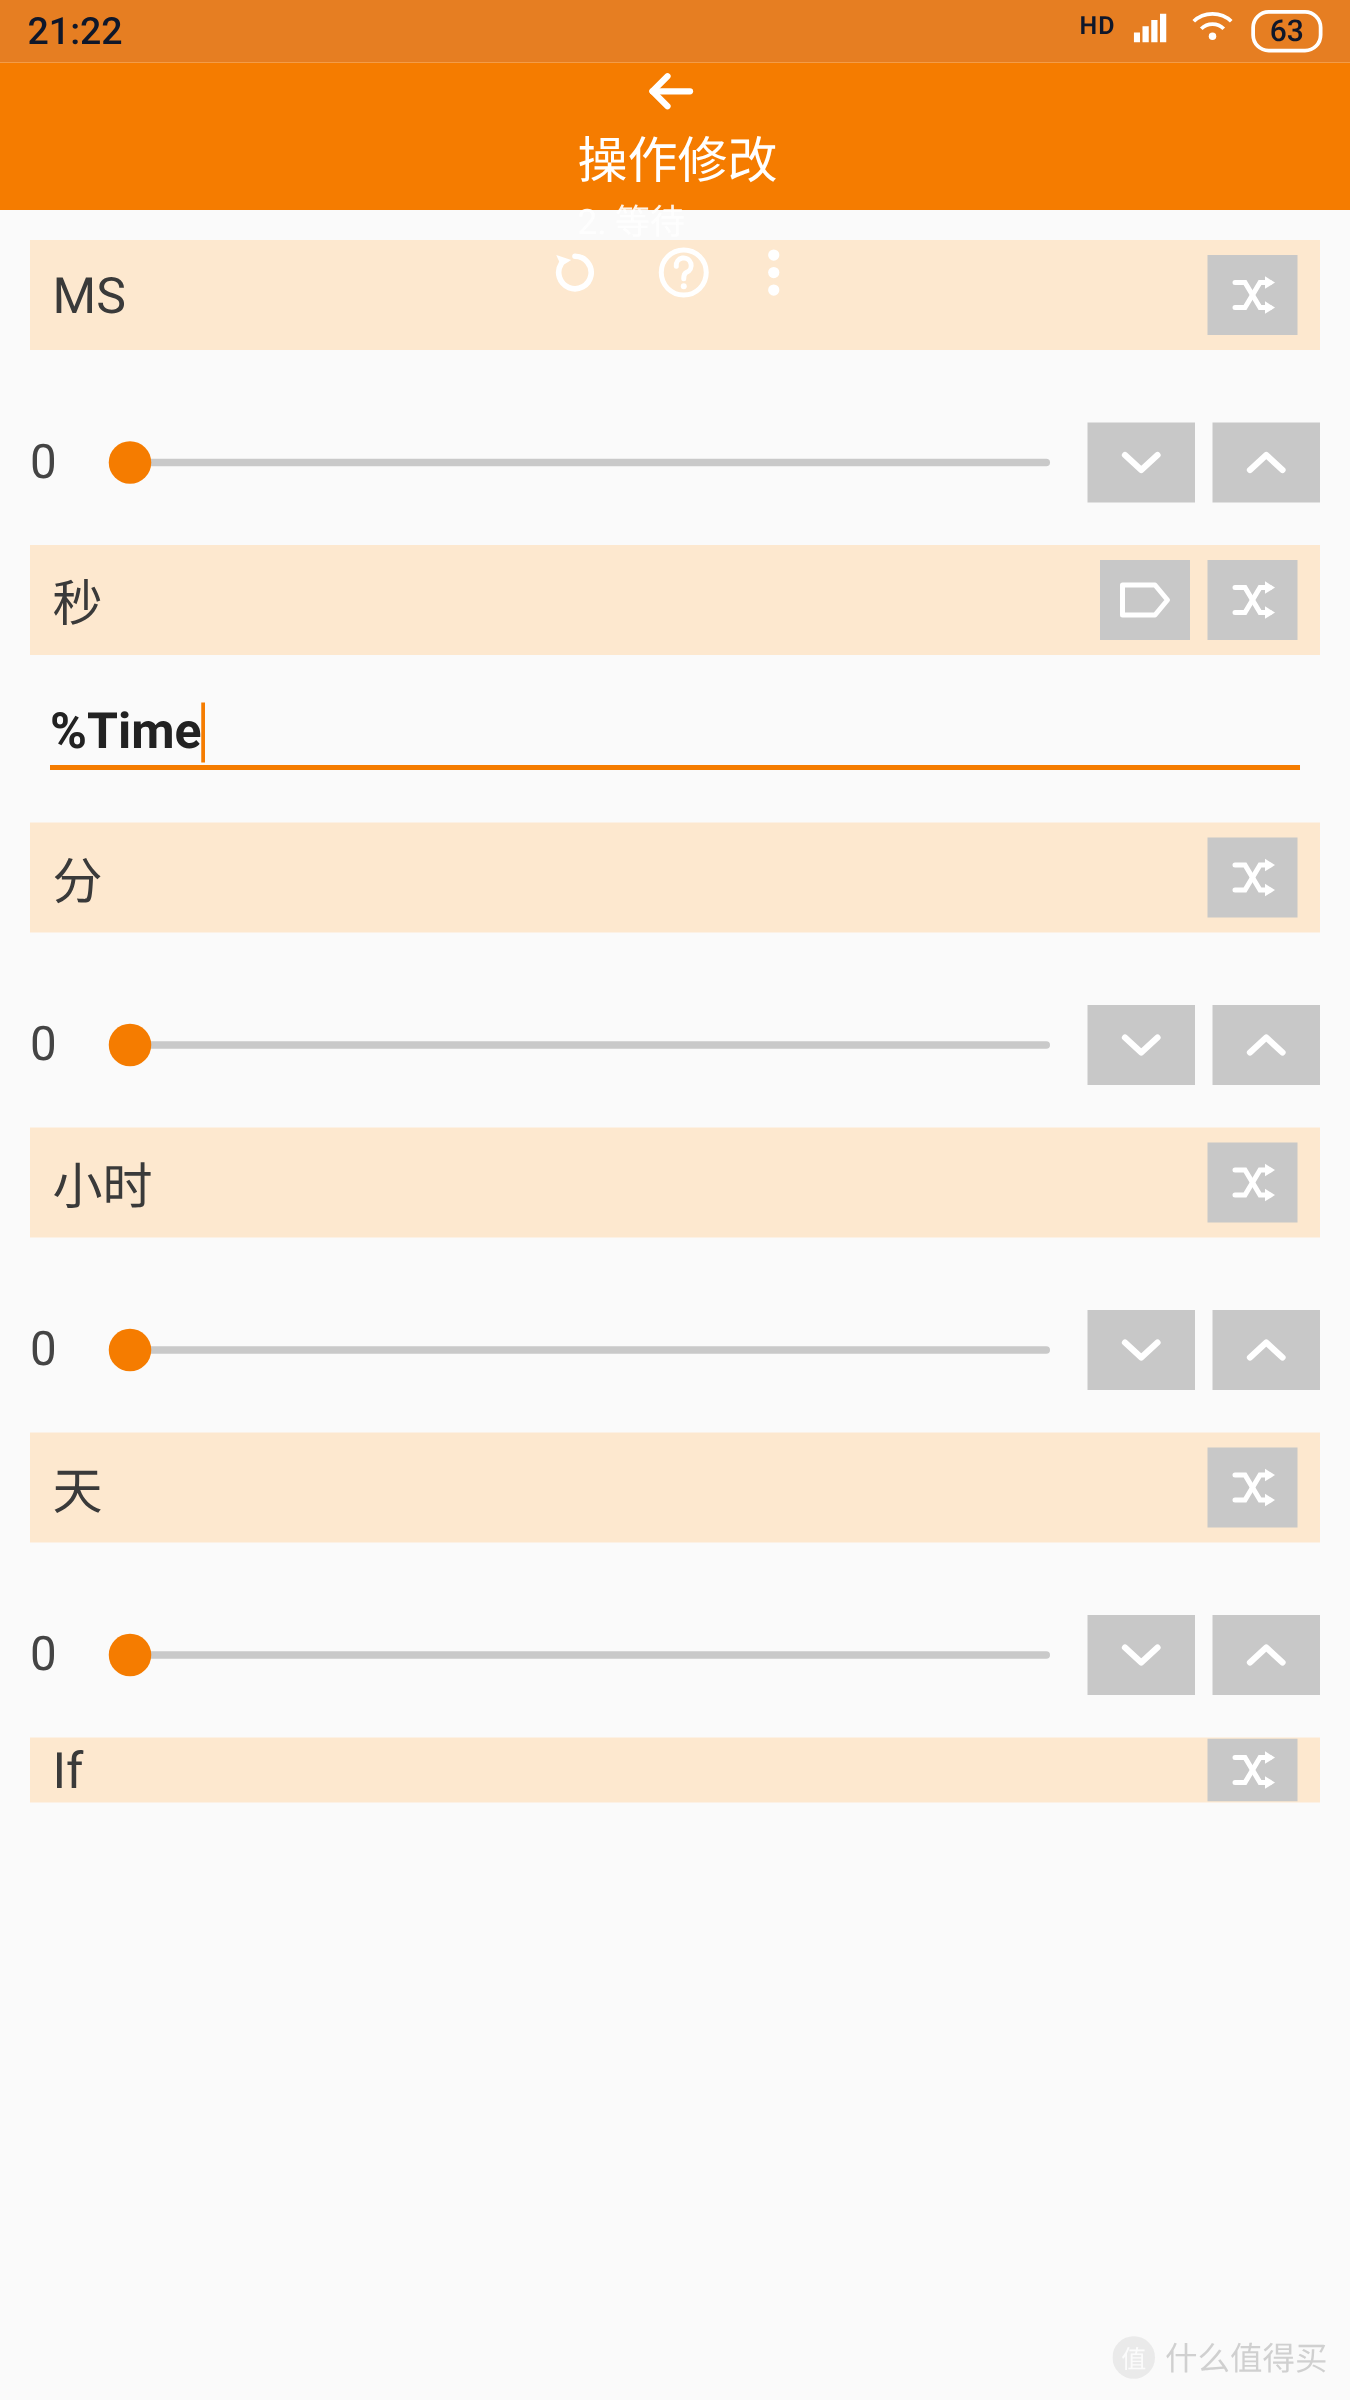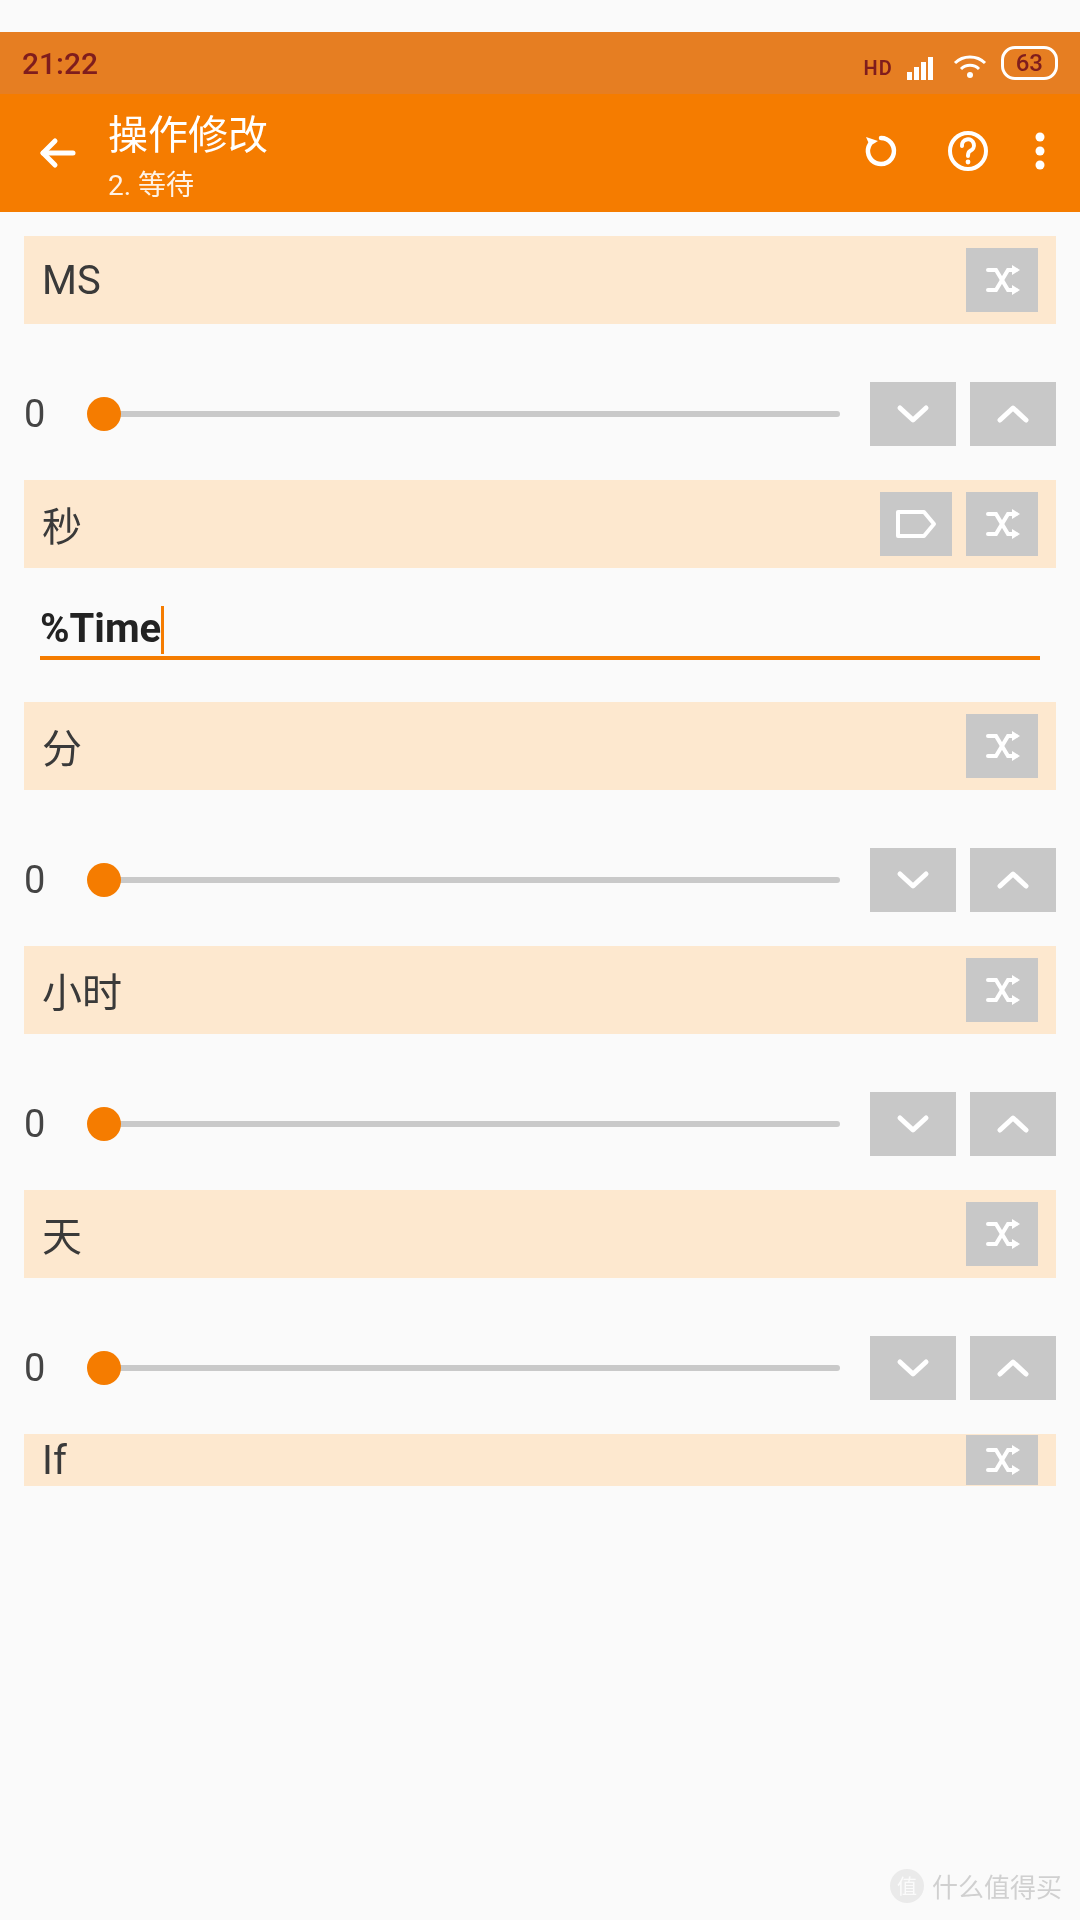--- a/index.html
+++ b/index.html
@@ -1,23 +1,23 @@
 <!DOCTYPE html>
 <html><head>
 <meta charset="utf-8">
 <style>
   * { box-sizing: border-box; margin: 0; padding: 0; }
   html, body { width: 1080px; height: 1920px; font-family: Roboto, "Noto Sans CJK SC", Arial, sans-serif; background: #fafafa; overflow: hidden; }
   
-  .status-bar { height: 62px; background: #e67e22; color: #7f1d1d; display: flex; align-items: center; justify-content: space-between; padding: 0 22px; font-size: 30px; font-weight: 500; margin-top: 32px; }
-  .status-right { display: flex; align-items: flex-end; gap: 14px; }
+  .status-bar { height: 50px; background: #e67e22; color: #0f172a; display: flex; align-items: center; justify-content: space-between; padding: 0 22px; font-size: 30px; font-weight: 500; }
+  .status-right { display: flex; align-items: flex-start; gap: 14px; }
   .status-right svg { display: block; }
   .battery-pill { border: 3px solid #fff; border-radius: 14px; padding: 0 12px; font-size: 24px; line-height: 28px; display: flex; align-items: center; }
   
-  .app-bar { height: 118px; background: #f57c00; display: flex; align-items: center; padding: 0 24px 0 18px; color: #fff; }
+  .app-bar { height: 118px; background: #f57c00; display: flex; align-items: center; padding: 0 24px 0 18px; color: #fff; flex-direction: column; }
   .app-bar .back { width: 80px; display: flex; align-items: center; justify-content: center; }
   .titles { flex: 1; display: flex; flex-direction: column; justify-content: center; padding-left: 10px; }
   .titles .t1 { font-size: 40px; font-weight: 400; }
   .titles .t2 { font-size: 28px; opacity: .9; margin-top: 2px; }
   .actions { display: flex; align-items: center; gap: 44px; padding-right: 10px; }
   
   .content { height: calc(1920px - 50px - 118px); overflow: hidden; }
   .section-header { background: #fde8cf; margin: 24px 24px 0 24px; height: 88px; display: flex; align-items: center; padding: 0 18px; gap: 36px; }
   .section-header .label { font-size: 40px; color: #3a3a3a; flex: 1; }
   .hdr-icons { display: flex; gap: 14px; }

